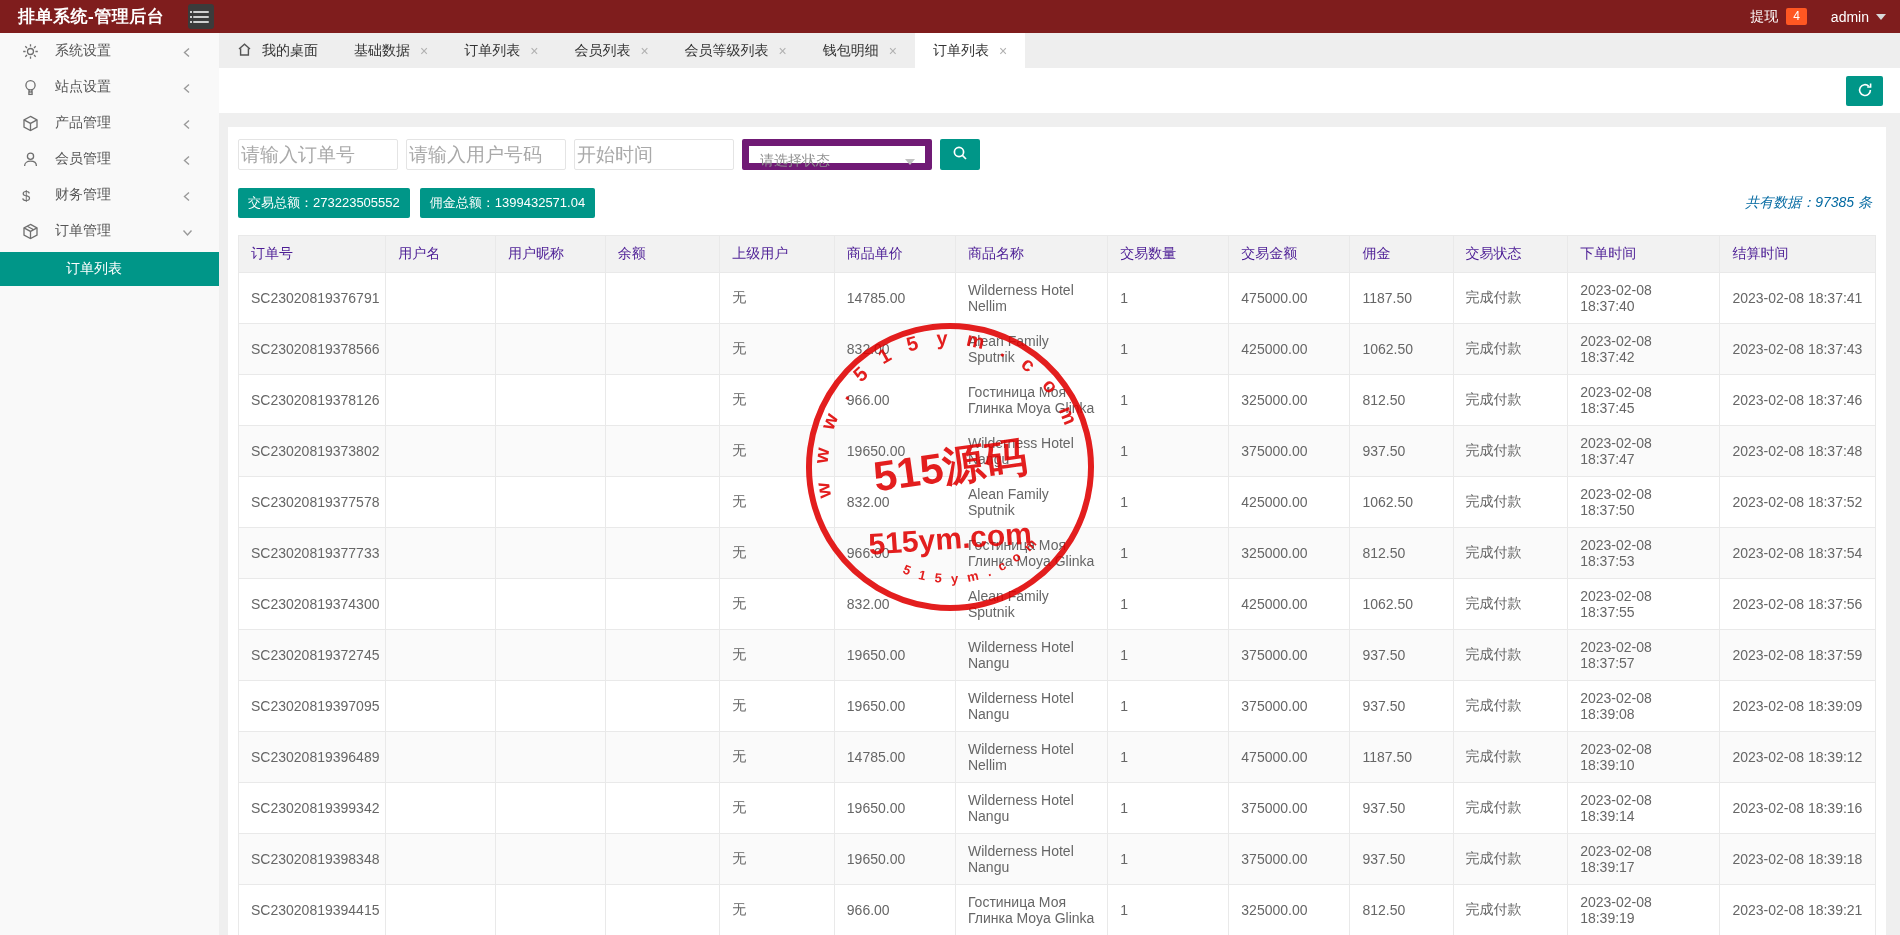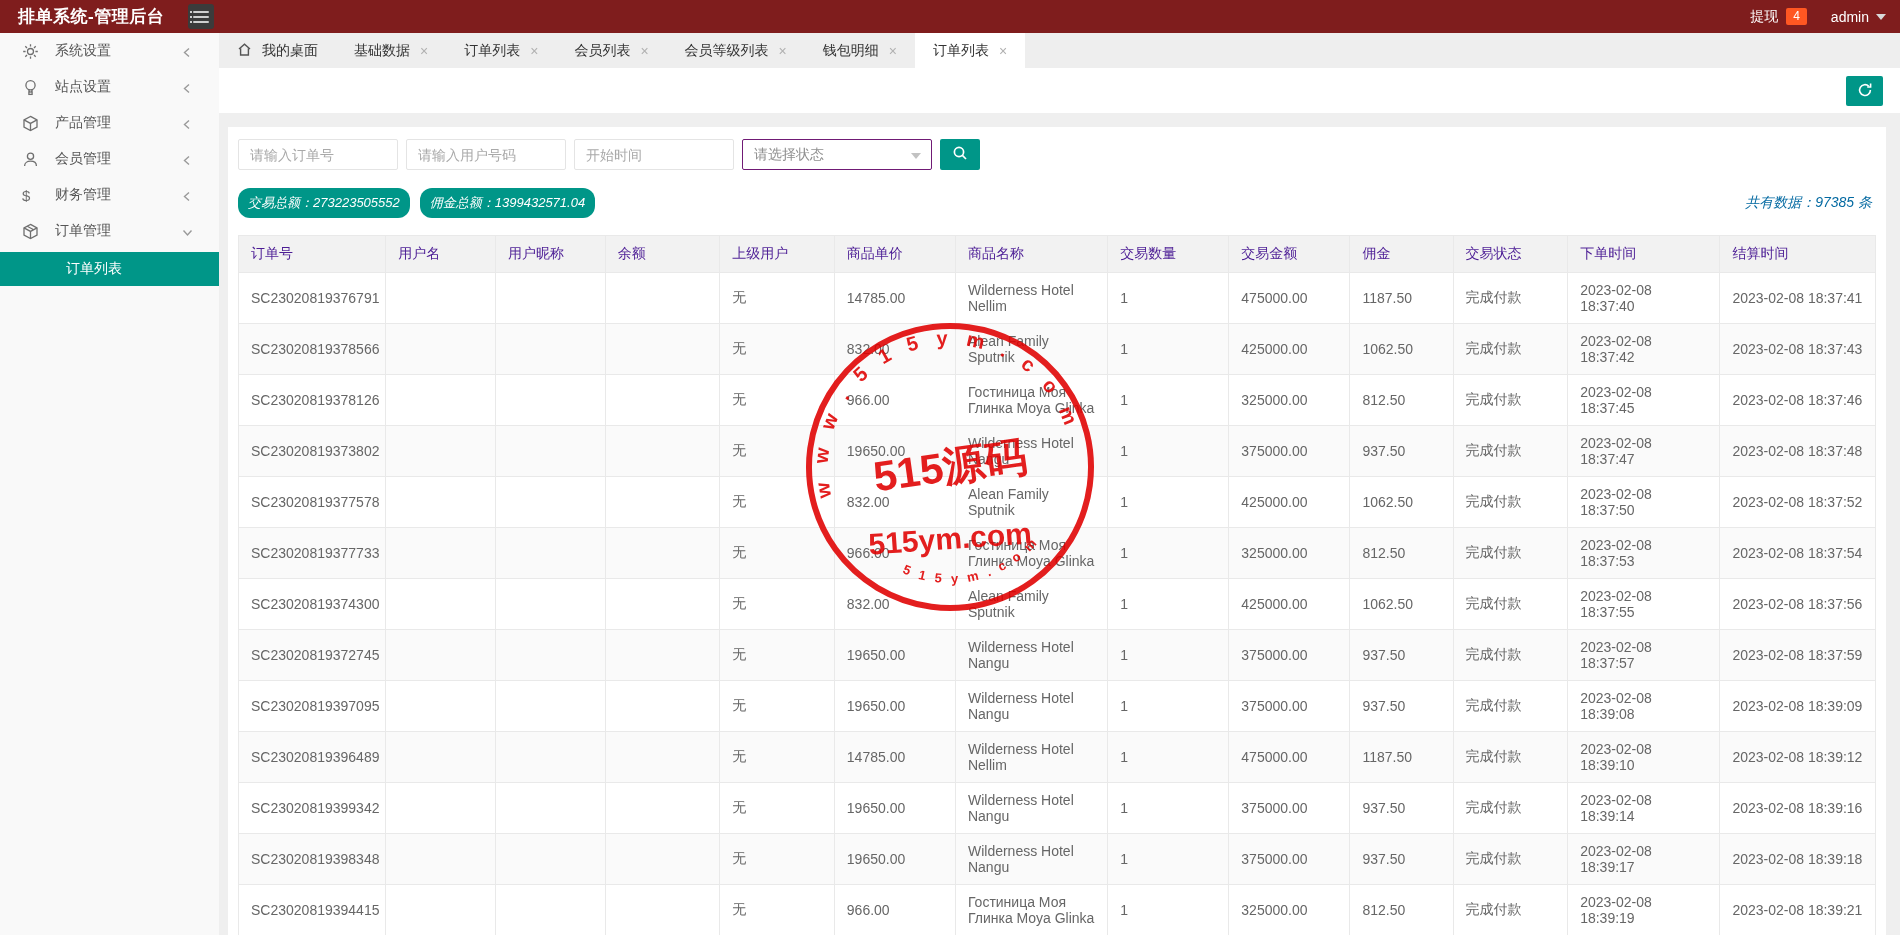--- a/index.html
+++ b/index.html
@@ -34,29 +34,29 @@
   .tab.active { background:#fff; }
   .tab .home-ico svg { width:15px; height:15px; stroke:#555; fill:none; stroke-width:1.4; }
   .tab .close { color:#b0b0b0; font-size:14px; cursor:pointer; }
   
   .toolstrip { position:absolute; left:219px; top:68px; right:0; height:45px; background:#fff; }
   .refresh-btn { position:absolute; right:17px; top:8px; width:37px; height:30px; background:var(--accent,#009688); border:none; border-radius:2px; cursor:pointer; display:flex; align-items:center; justify-content:center; }
   .refresh-btn svg { width:16px; height:16px; stroke:#fff; fill:none; stroke-width:1.6; }
   
   .card { position:absolute; left:228px; top:127px; right:14px; bottom:0; background:#fff; padding:12px 10px 0 10px; overflow:hidden; }
   .filter-row { display:flex; align-items:center; gap:8px; }
-  .f-input { height:31px; border:1px solid #e4e4e4; border-radius:2px; padding:0 11px; font-size:14px; color:#666; background:#fff; font-family:inherit; }
+  .f-input { height:31px; border:1px solid #e4e4e4; border-radius:2px; padding:0 2px; font-size:19px; color:#666; background:#fff; font-family:inherit; }
   .f-input::placeholder { color:#a9a9a9; }
   .w160 { width:160px; }
-  .f-select { position:relative; width:190px; height:31px; border:1px solid #701a75; border-radius:2px; padding:0 11px; line-height:29px; color:#8f8f8f; cursor:pointer; background:#fff; }
+  .f-select { position:relative; width:190px; height:31px; border:7px solid #701a75; border-radius:2px; padding:0 11px; line-height:29px; color:#8f8f8f; cursor:pointer; background:#fff; }
   .f-select .caret-down { position:absolute; right:10px; top:13px; border-top-color:#c2c2c2; }
   .search-btn { width:40px; height:31px; margin-left:0; background:var(--accent,#009688); border:none; border-radius:2px; cursor:pointer; display:flex; align-items:center; justify-content:center; }
   .search-btn svg { width:16px; height:16px; stroke:#fff; fill:none; stroke-width:1.7; }
   .totals-row { margin-top:18px; height:30px; display:flex; align-items:center; gap:10px; }
-  .total-btn { height:30px; line-height:30px; padding:0 10px; background:var(--accent,#009688); color:#fff; font-size:13px; border:none; border-radius:12px; cursor:pointer; white-space:nowrap;font-style:italic; }
+  .total-btn { height:30px; line-height:30px; padding:0 10px; background:var(--accent,#009688); color:#fff; font-size:13px; border:none; border-radius:2px; cursor:pointer; white-space:nowrap; }
   .count-text { margin-left:auto; color:#0369a1; font-size:14px; padding-right:4px;font-style:italic; }
   
   .tbl-wrap { margin-top:17px; }
   table { width:100%; border-collapse:collapse; table-layout:fixed; }
   th, td { border:1px solid #e9e9e9; padding:9px 12px; font-size:14px; text-align:left; font-weight:normal; overflow:hidden; }
   th { background:#f2f2f2; color:#4c1d95; }
   td { color:#666; background:#fff; }
   tr:nth-child(even) td { background:#fafafa; }
   
   .stamp { position:absolute; left:780px; top:297px; width:340px; height:340px; z-index:40; opacity:.88; pointer-events:none; }

